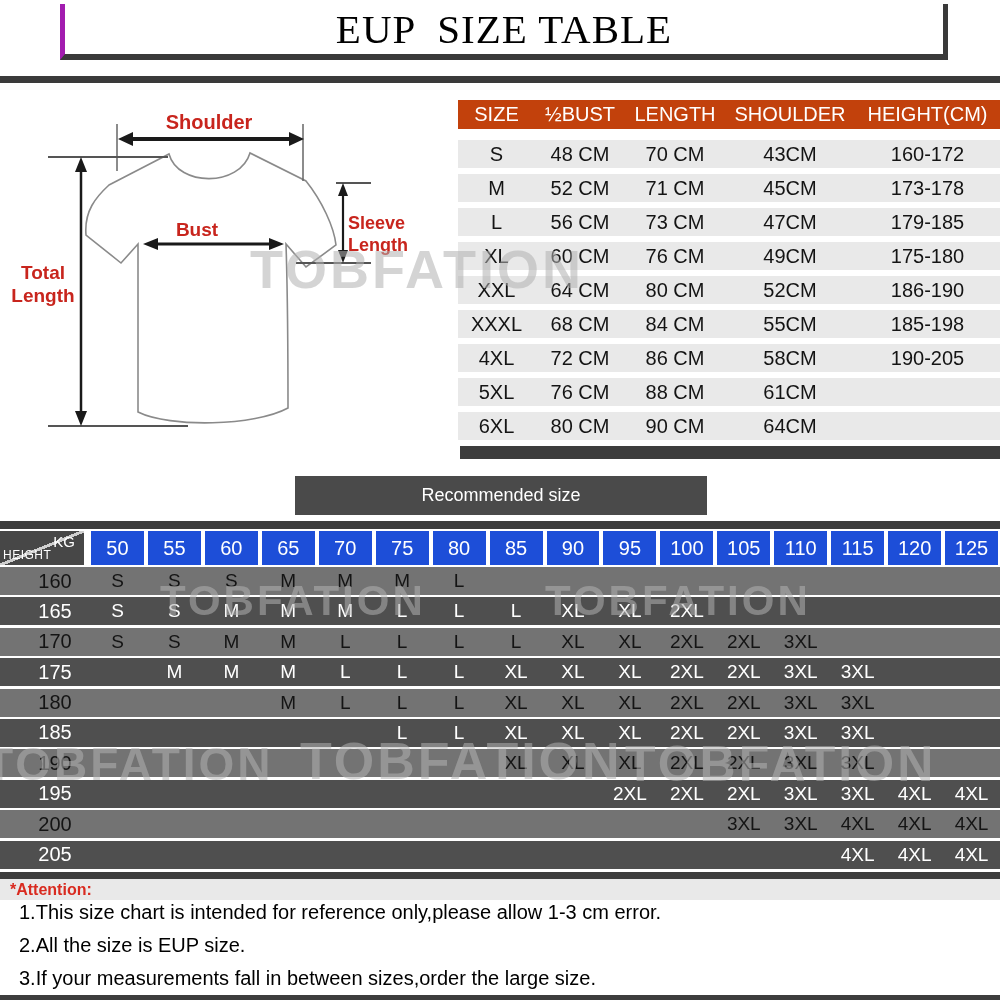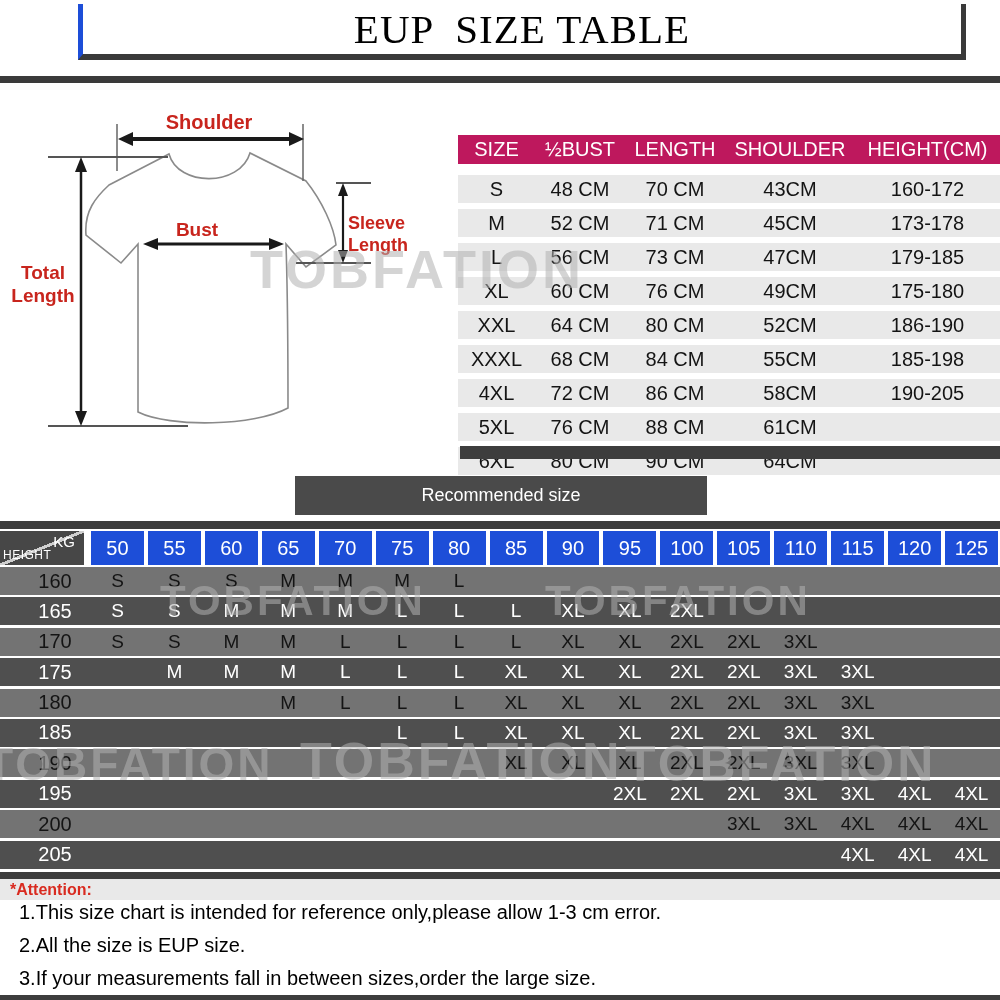--- a/index.html
+++ b/index.html
@@ -1,33 +1,33 @@
 <!DOCTYPE html>
 <html><head>
 <meta charset="utf-8">
 <style>
   html,body{margin:0;padding:0;background:#fff;}
   .page{position:relative;width:1000px;height:1000px;background:#fff;overflow:hidden;
         font-family:"Liberation Sans", sans-serif;color:#111;}
 
   
   .title-box{position:absolute;left:60px;top:4px;width:878px;height:50px;
-             border-left:5px solid #1d4ed8;border-right:5px solid #3a3a3a;border-bottom:6px solid #3a3a3a;margin-left:18px;}
+             border-left:5px solid #a21caf;border-right:5px solid #3a3a3a;border-bottom:6px solid #3a3a3a;}
   .title-box h1{margin:0;font-family:"Liberation Serif", serif;font-weight:normal;
                 font-size:41px;line-height:50px;text-align:center;white-space:pre;letter-spacing:1px;color:#000;}
   .top-divider{position:absolute;left:0;top:76px;width:1000px;height:7px;background:#3a3a3a;}
 
   
   .shirt-svg{position:absolute;left:0;top:95px;width:460px;height:365px;}
   .meas-label{font-family:"Liberation Sans", sans-serif;font-weight:bold;fill:#c8251d;}
 
   
   .size-table{position:absolute;left:458px;top:100px;width:542px;}
   .st-header{display:grid;grid-template-columns:77px 90px 100px 130px 145px;height:29px;
-             background:#be185d;color:#fff;font-size:20px;align-items:center;text-align:center;margin-top:35px;}
+             background:#c2410c;color:#fff;font-size:20px;align-items:center;text-align:center;}
   .st-row{display:grid;grid-template-columns:77px 90px 100px 130px 145px;height:28px;margin-top:6px;
           background:#e9e9e9;font-size:20px;align-items:center;text-align:center;color:#141414;}
   .st-row:first-child{margin-top:11px;}
   .st-bottom-bar{position:absolute;left:460px;top:446px;width:540px;height:13px;background:#3d3d3d;}
 
   
   .recommended{position:absolute;left:295px;top:476px;width:412px;height:39px;background:#4a4a4a;
                color:#fff;font-size:18px;display:flex;align-items:center;justify-content:center;}
   .unit{position:absolute;left:852px;top:477px;width:140px;text-align:center;font-size:31px;color:#000;}
 

